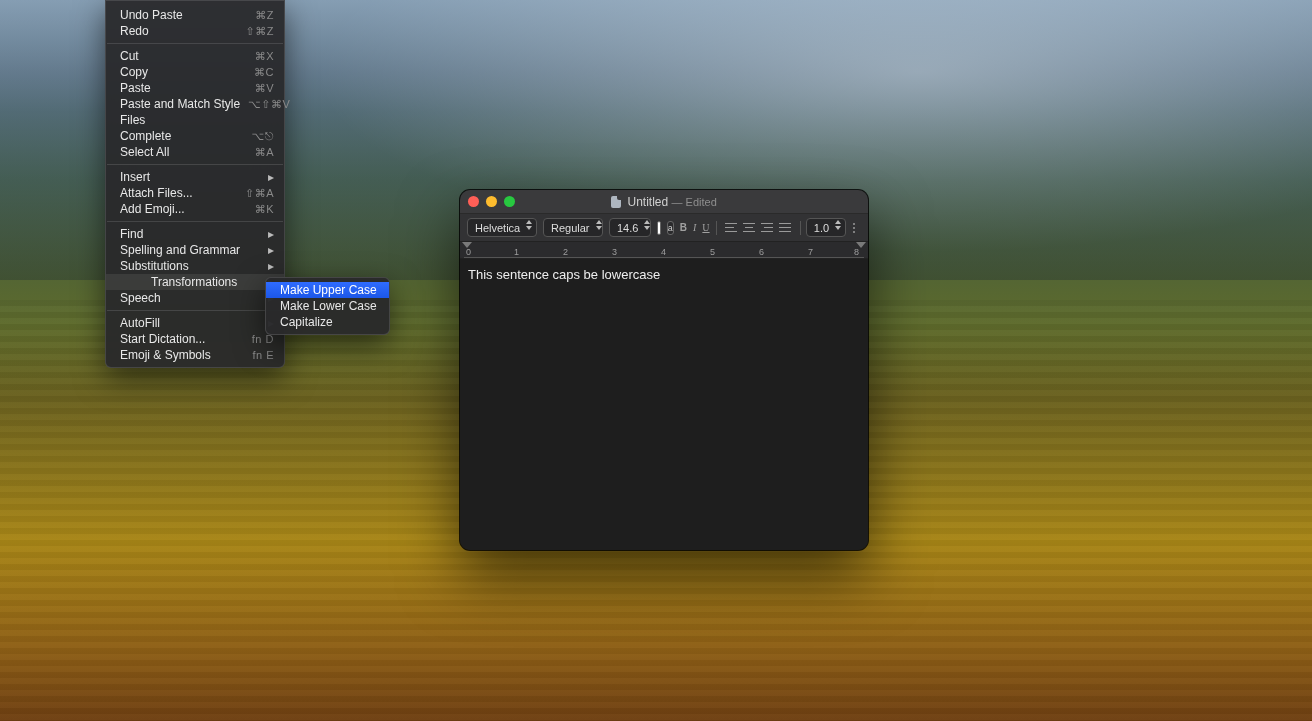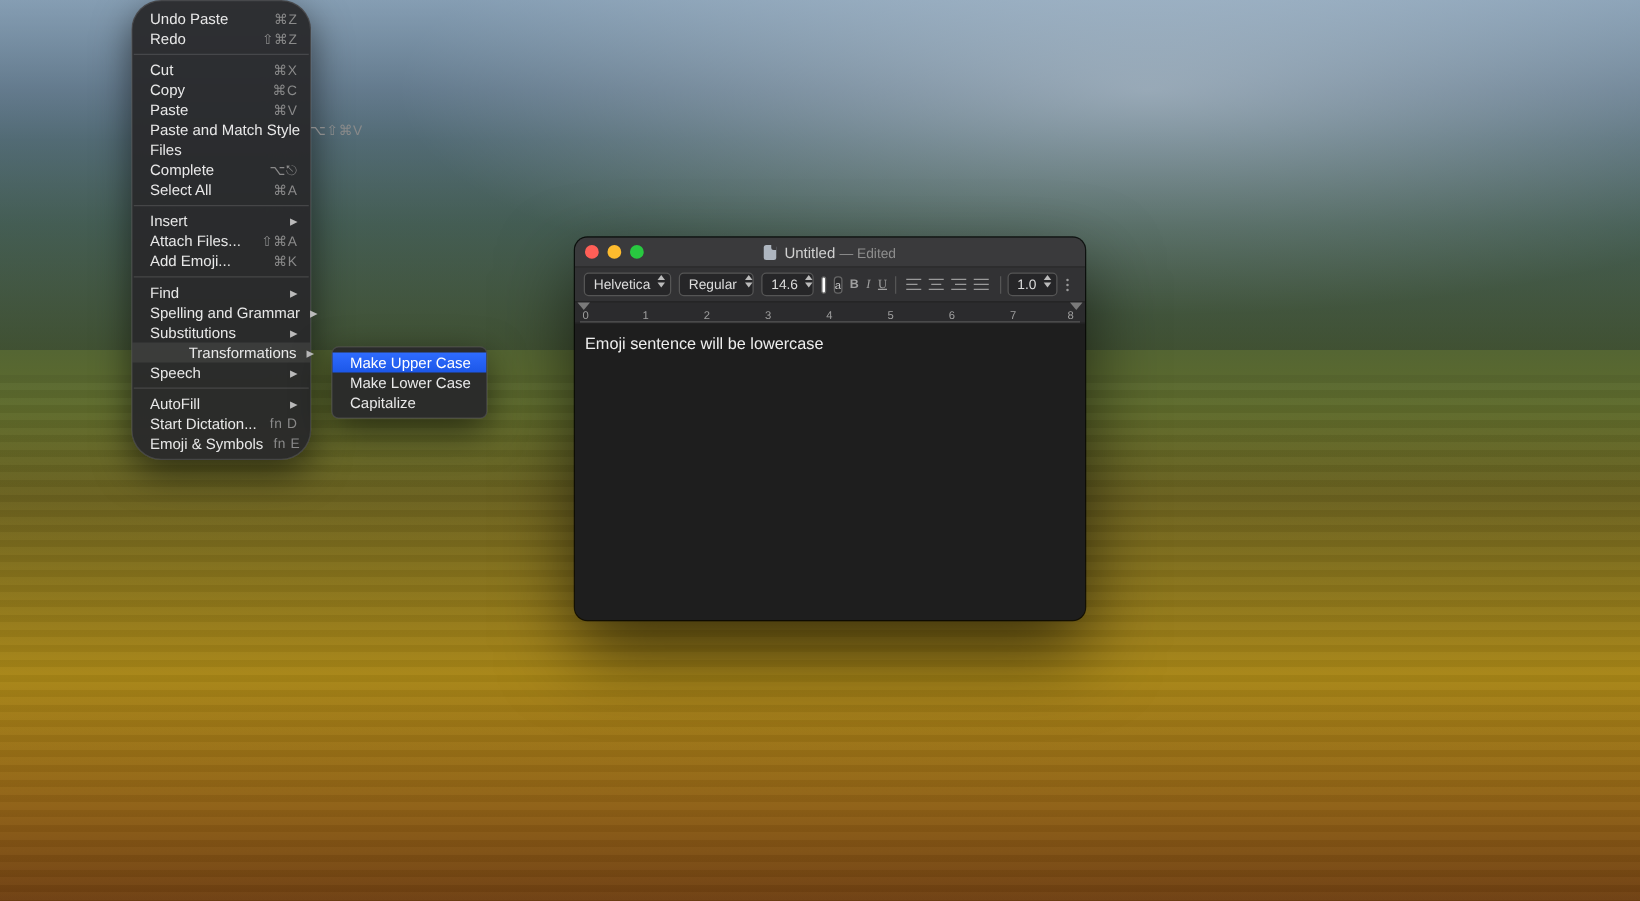--- a/index.html
+++ b/index.html
@@ -36,21 +36,21 @@
     left:0; right:0; top:0; height:280px;
     background: linear-gradient(180deg, rgba(162,185,206,0.6) 0%, rgba(100,128,150,0.4) 40%, rgba(44,60,50,0.5) 100%);
   }
 
   
   .textedit {
     position: absolute;
     left: 460px;
     top: 190px;
     width: 408px;
-    height: 306px;
+    height: 360px;
     background: #1e1e1e;
     border-radius: 10px;
     box-shadow: 0 25px 60px rgba(0,0,0,0.6), 0 0 0 1px rgba(0,0,0,0.8);
     overflow: hidden;
     display: flex;
     flex-direction: column;
   }
   .titlebar {
     height: 24px;
     background: #3a3a3c;
@@ -204,21 +204,21 @@
     position:absolute;
     background: rgba(40,40,42,0.94);
     backdrop-filter: blur(16px);
     border:1px solid rgba(120,120,120,0.35);
     border-radius:6px;
     box-shadow: 0 10px 30px rgba(0,0,0,0.55);
     padding:4px 0;
     font-size:12px;
     color:#e8e8e8;
   }
-  .menu.main { left:105px; top:0; width:144px; border-top-left-radius:0; border-top-right-radius:0; padding-top:6px;border-radius:24px;}
+  .menu.main { left:105px; top:0; width:180px; border-top-left-radius:0; border-top-right-radius:0; padding-top:6px;}
   .menu.sub { left:265px; top:277px; width:125px;}
   .mi {
     display:flex;
     align-items:center;
     padding: 1.5px 10px 1.5px 14px;
     height:16px;
     gap:8px;
     white-space:nowrap;
   }
   .mi .sc {
@@ -330,21 +330,21 @@
     <span class="num" style="left:103px">2</span>
     <span class="num" style="left:152px">3</span>
     <span class="num" style="left:201px">4</span>
     <span class="num" style="left:250px">5</span>
     <span class="num" style="left:299px">6</span>
     <span class="num" style="left:348px">7</span>
     <span class="num" style="left:394px">8</span>
   </div>
 
   <div class="content">
-    <div>Emoji sentence will be lowercase</div>
+    <div>This sentence caps be lowercase</div>
   </div>
 </div>
 
 <div class="menu main">
   <div class="mi">
       <span>Undo Paste</span>
       <span class="sc">⌘Z</span>
     </div>
   <div class="mi">
       <span>Redo</span>

